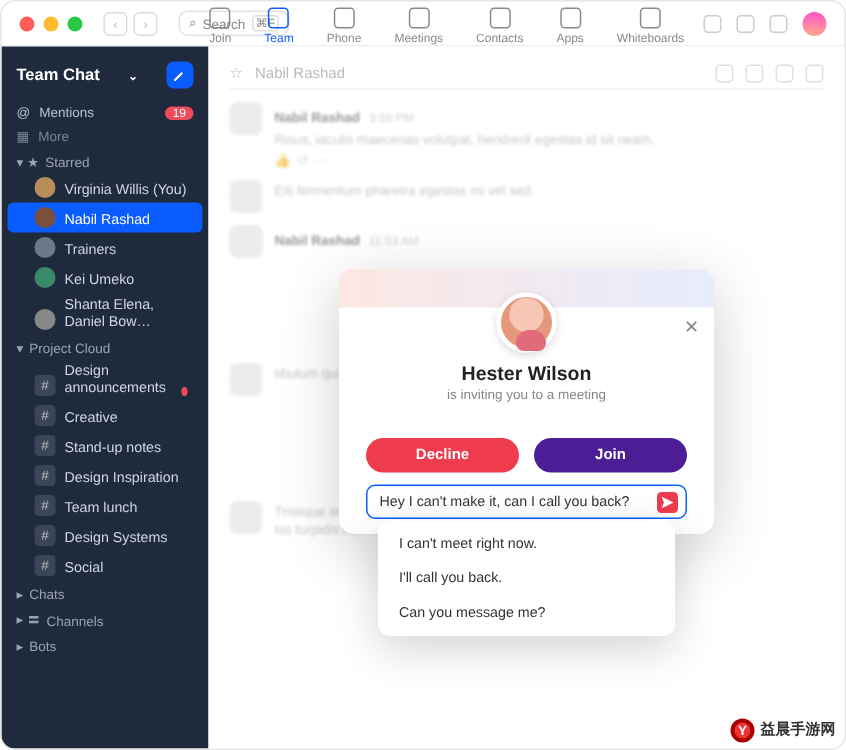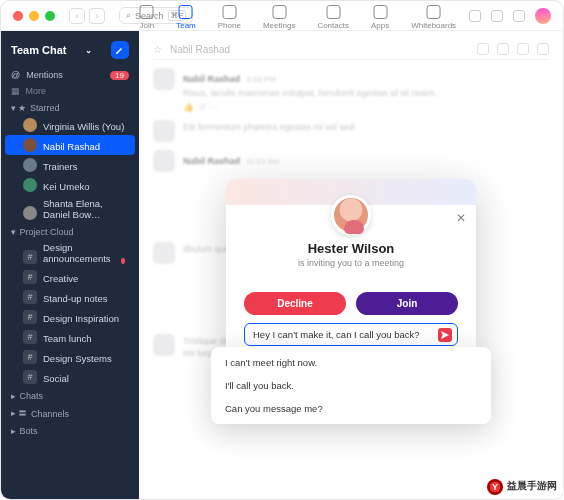--- a/index.html
+++ b/index.html
@@ -53,21 +53,21 @@
   .caller{font-weight:700;font-size:13px;color:#222;margin-top:6px}
   .subtext{font-size:9px;color:#888;margin-top:2px}
   .btn-row{display:flex;gap:10px;margin:24px 0 8px 0;width:100%}
   .btn{flex:1;border:none;border-radius:14px;padding:6px 0;font-size:10px;font-weight:600;color:#fff;cursor:pointer}
   .btn.decline{background:#ef3b4e}
   .btn.join{background:#4c1d95}
   .quick-input{width:100%;border:1.5px solid #0b5cff;border-radius:6px;padding:5px 24px 5px 8px;font-size:9.5px;color:#333;position:relative;text-align:left;background:#fff}
   .qi-wrap{position:relative;width:100%}
   .send{position:absolute;right:6px;top:50%;transform:translateY(-50%);width:14px;height:14px;background:#ef3b4e;border-radius:3px;display:flex;align-items:center;justify-content:center}
   .send svg{width:8px;height:8px;fill:#fff}
-  .dropdown{position:absolute;left:50%;top:316px;transform:translateX(-50%);width:280px;background:#fff;border-radius:8px;box-shadow:0 8px 30px rgba(0,0,0,.18);padding:4px 0;z-index:11}
+  .dropdown{position:absolute;left:50%;top:316px;transform:translateX(-50%);width:198px;background:#fff;border-radius:8px;box-shadow:0 8px 30px rgba(0,0,0,.18);padding:4px 0;z-index:11}
   .dd-item{padding:6px 14px;font-size:9.5px;color:#333;cursor:pointer}
   
   .wm{position:absolute;right:6px;bottom:4px;display:flex;gap:4px;font-size:10px;color:#333;font-weight:600}
   .wm-logo{width:16px;height:16px;border-radius:50%;background:radial-gradient(circle at 50% 50%, #e33 45%, #a00 48%);position:relative}
   .wm-logo::after{content:"Y";position:absolute;inset:0;display:flex;align-items:center;justify-content:center;color:#fff;font-size:9px;font-weight:700}
 </style>
 </head>
 <body>
 
 <div class="window-chrome">

